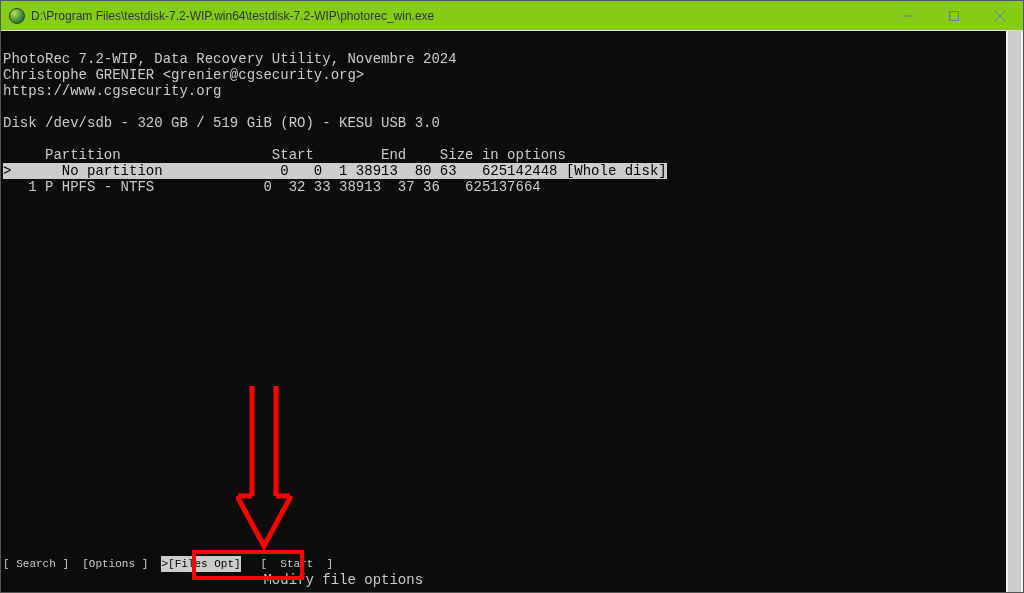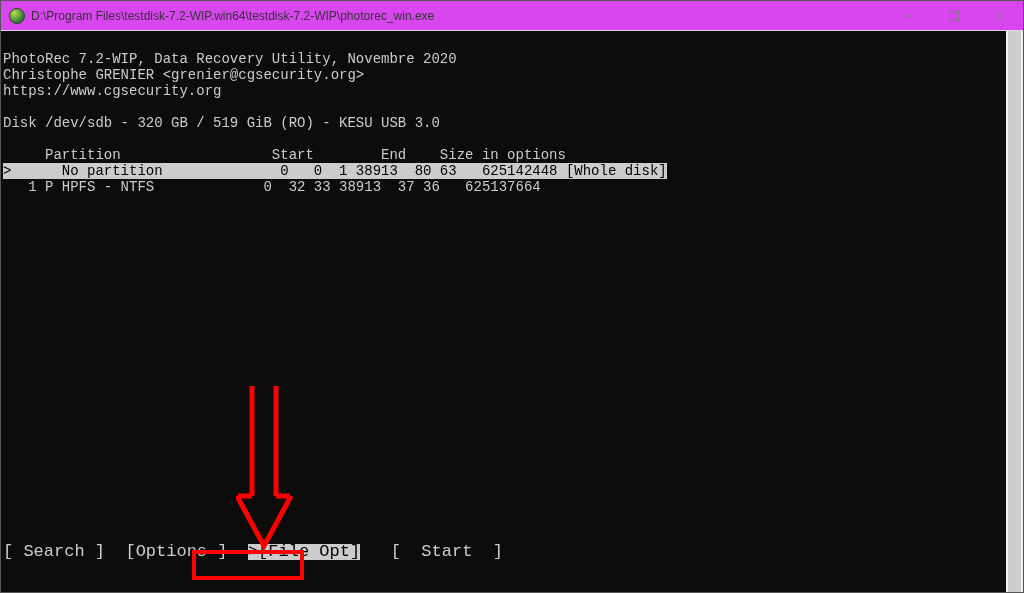--- a/index.html
+++ b/index.html
@@ -13,21 +13,21 @@
     }
     .window {
       width: 1024px;
       height: 593px;
       border: 1px solid #555;
       display: flex;
       flex-direction: column;
     }
     .titlebar {
       height: 30px;
-      background: #d946ef;
+      background: #84cc16;
       display: flex;
       align-items: center;
       border-bottom: 1px solid #ddd;
     }
     .app-icon {
       width: 16px;
       height: 16px;
       margin: 0 6px 0 8px;
       border-radius: 50%;
       background: radial-gradient(circle at 30% 30%, #bcdc52 0%, #3c8a3c 60%, #054 100%);
@@ -85,25 +85,25 @@
       background: #cdcdcd;
     }
     .row-highlight {
       background: #cccccc;
       color: #000;
       display: inline;
     }
     .menu-row {
       position: absolute;
       left: 2px;
-      bottom: 32px;
+      bottom: 20px;
       display: flex;
       gap: 0;
       font-family: "Consolas","Courier New",monospace;
-      font-size:17px;
+      font-size:11px;
       line-height:16px;
       color:#cccccc;
     }
     .menu-item { display:inline; }
     .menu-highlight {
       background: #cccccc;
       color: #000;
     }
     .status-row {
       position: absolute;
@@ -154,31 +154,32 @@
         <svg width="10" height="10">
             <line x1="0" y1="0" x2="10" y2="10"></line>
             <line x1="10" y1="0" x2="0" y2="10"></line>
           </svg>
       </div>
     </div>
   </div>
 
   <div class="terminal-wrap">
     <div class="terminal">
-<span>PhotoRec 7.2-WIP, Data Recovery Utility, Novembre 2020</span>
+<span>PhotoRec 7.2-WIP, Data Recovery Utility, Novembre 2024</span>
 <span>Christophe GRENIER &lt;grenier@cgsecurity.org&gt;</span>
 <span>https://www.cgsecurity.org</span>
 
 <span>Disk /dev/sdb - 320 GB / 519 GiB (RO) - KESU USB 3.0</span>
 
 <span>     Partition                  Start        End    Size in options</span>
 <span class="row-highlight">&gt;      No partition              0   0  1 38913  80 63   625142448 [Whole disk]</span>
 <span>   1 P HPFS - NTFS             0  32 33 38913  37 36   625137664</span>
 
-      <div class="menu-row"><span class="menu-item">[ Search ]</span><span>  </span><span class="menu-item">[Options ]</span><span>  </span><span class="menu-highlight">&gt;</span><span class="menu-item menu-highlight">[File Opt]</span><span>   </span><span class="menu-item">[  Start  ]</span></div>
+      <div class="menu-row"><span class="menu-item">[ Search ]</span><span>  </span><span class="menu-item">[Options ]</span><span>  </span><span class="menu-highlight">&gt;</span><span class="menu-item menu-highlight">[Files Opt]</span><span>   </span><span class="menu-item">[  Start  ]</span></div>
+      <div class="status-row">                               Modify file options</div>
 
       <div class="annotation-box"></div>
       <svg class="annotation-arrow" width="60" height="180">
         <g fill="none" stroke="#ff0000" stroke-width="5">
           <line x1="16" y1="0" x2="16" y2="110"></line>
           <line x1="40" y1="0" x2="40" y2="110"></line>
           <polyline points="2,110 2,112 28,160 54,112 54,110" fill="none"></polyline>
           <line x1="2" y1="110" x2="16" y2="110"></line>
           <line x1="54" y1="110" x2="40" y2="110"></line>
         </g>

